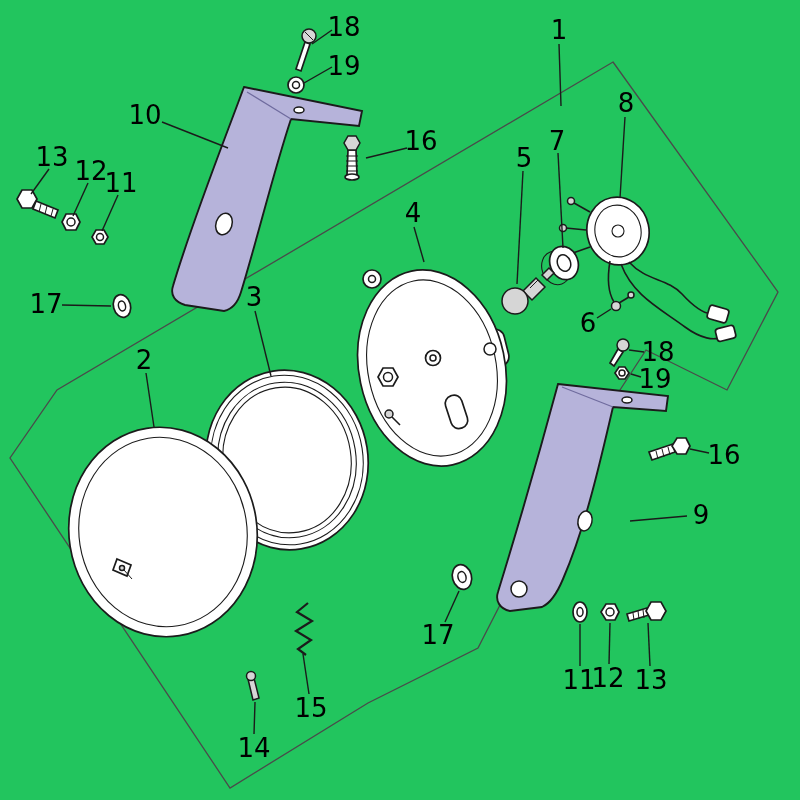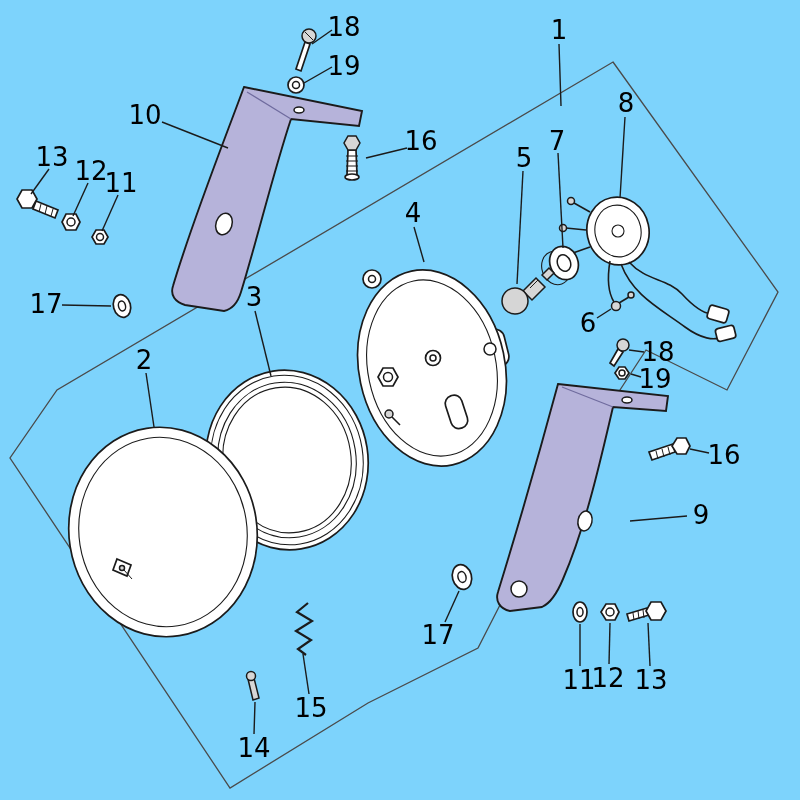--- a/index.html
+++ b/index.html
@@ -1,16 +1,16 @@
 <!DOCTYPE html>
 <html style="--line_color: #1b1b1b; --outline_color: #4a4a4a; --bracket_fill: #b6b3da; --bracket_shade: #6f6b9e; --dark_fill: #d6d6d6;"><head>
 <meta charset="utf-8">
 <style>
   html,body{margin:0;padding:0;background:#fff;}
-  .stage{width:800px;height:800px;position:relative;background:#7dd3fc;overflow:hidden;text-decoration:underline;}
+  .stage{width:800px;height:800px;position:relative;background:#22c55e;overflow:hidden;text-decoration:underline;}
   svg{display:block;}
   .ol{fill:none;stroke:var(--outline_color,#4a4a4a);stroke-width:1.3px;}
   .pt{fill:#fff;stroke:var(--line_color,#1b1b1b);stroke-width:1.7px;}
   .ptThin{fill:none;stroke:var(--line_color,#1b1b1b);stroke-width:1.1px;}
   .br{fill:var(--bracket_fill,#b6b3da);stroke:var(--line_color,#1b1b1b);stroke-width:1.9px;}
   .hole{fill:#fff;stroke:var(--line_color,#1b1b1b);stroke-width:1.5px;}
   .gray{fill:var(--dark_fill,#d6d6d6);stroke:var(--line_color,#1b1b1b);stroke-width:1.5px;}
   .ld{stroke:var(--line_color,#1b1b1b);stroke-width:1.4px;fill:none;}
   .callout{font-family:"DejaVu Sans","Liberation Sans",sans-serif;font-size:26px;fill:#000;text-anchor:middle;}
   .wire{fill:none;stroke:var(--line_color,#1b1b1b);stroke-width:1.6px;}

